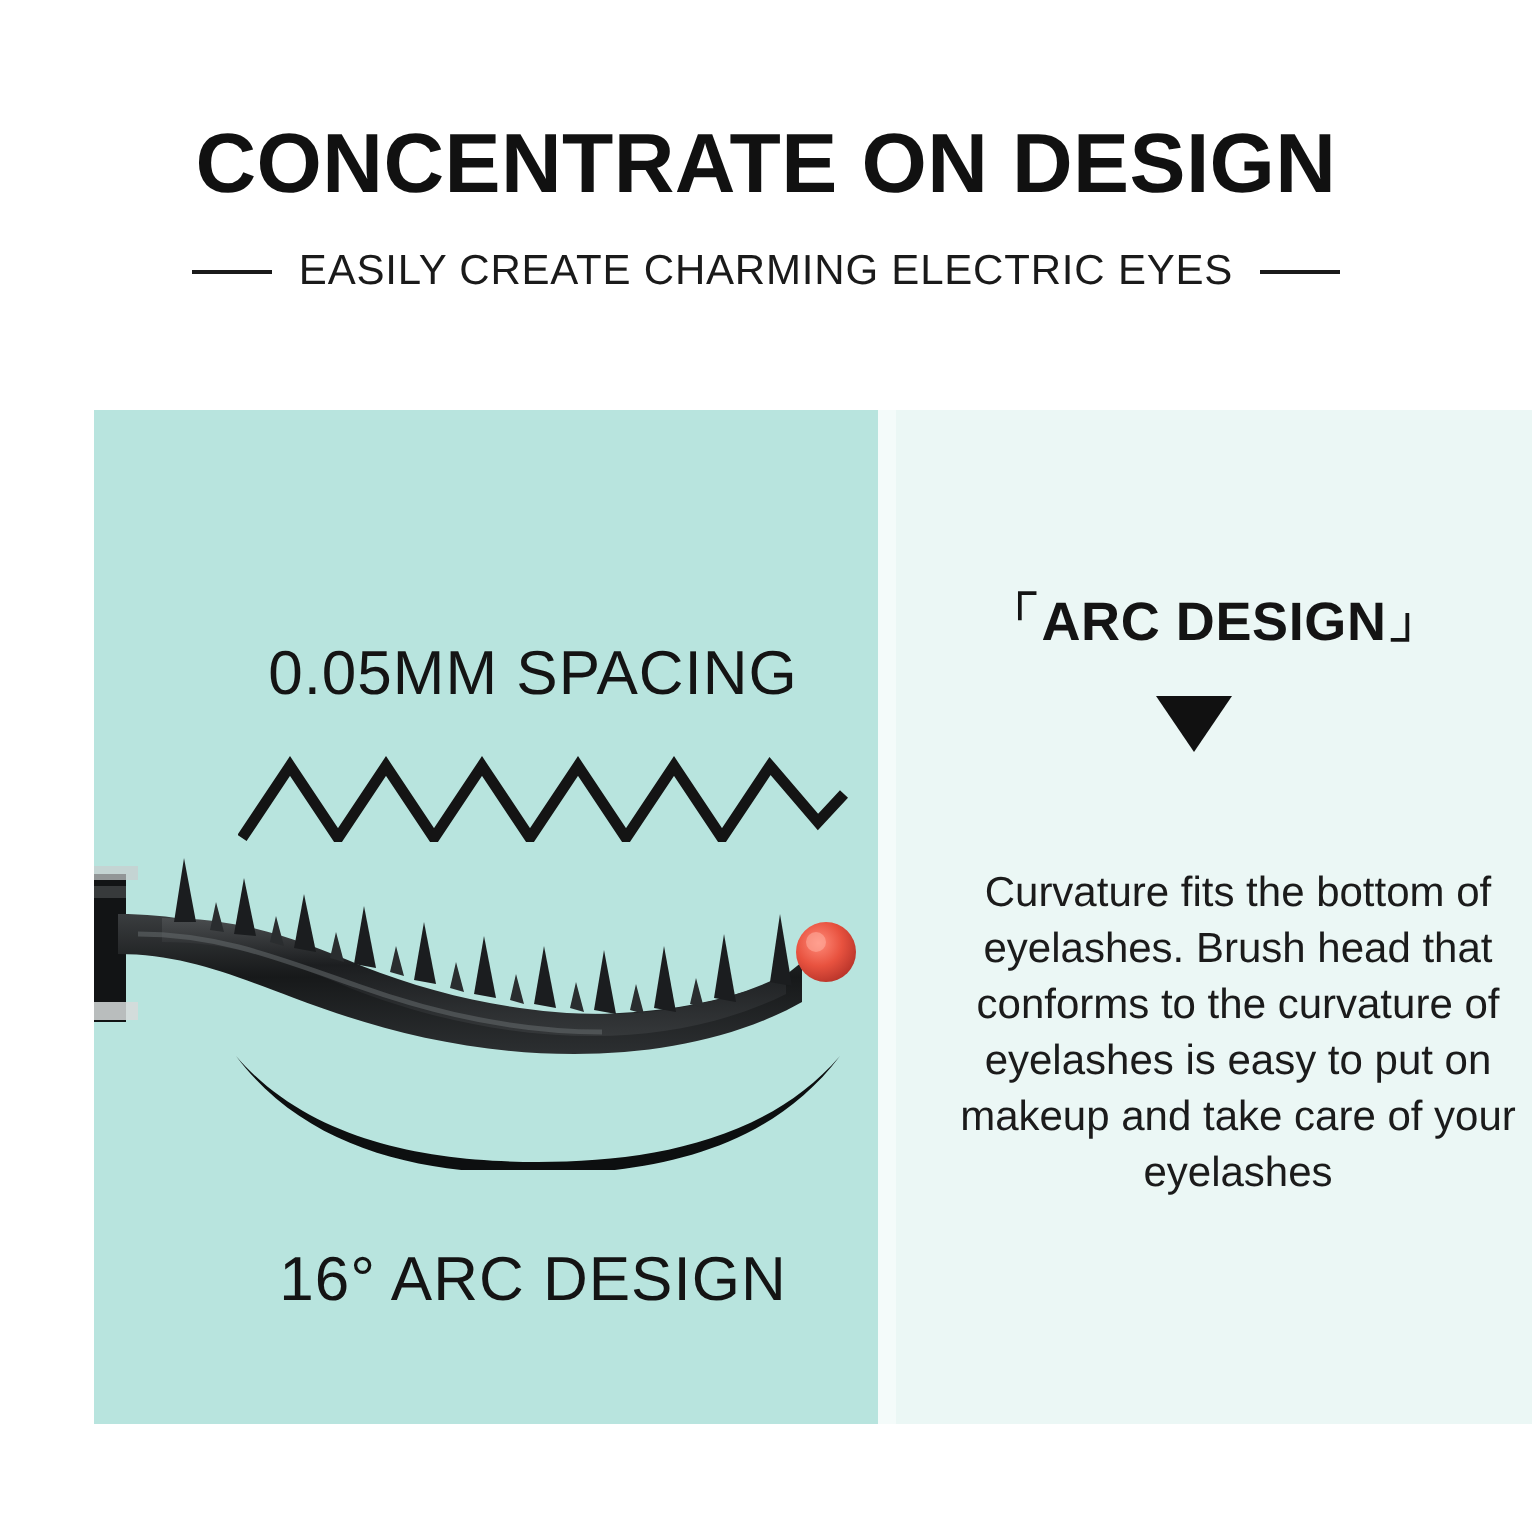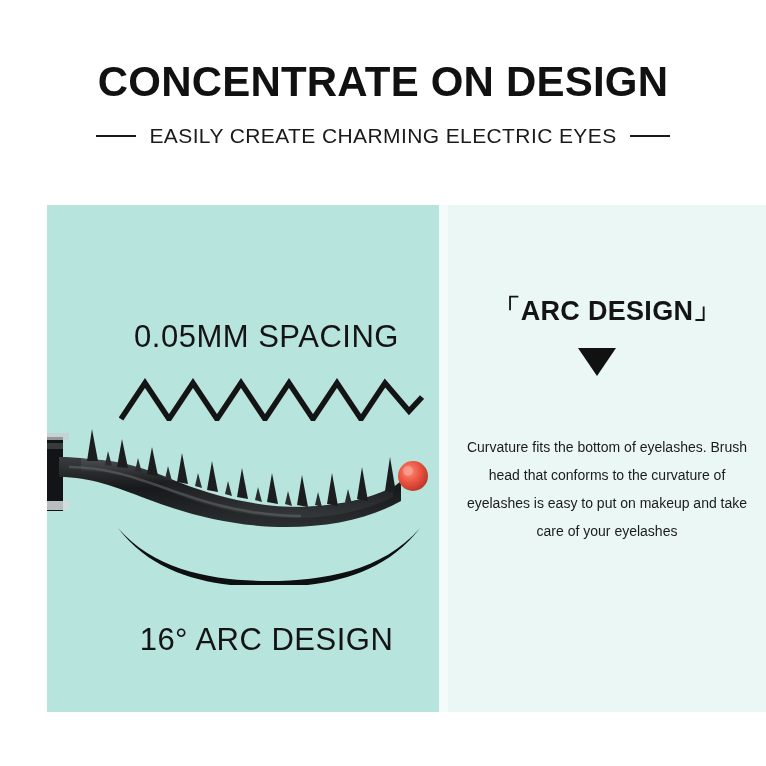--- a/index.html
+++ b/index.html
@@ -173,25 +173,25 @@
     left: 130px;
     top: 143px;
     width: 0;
     height: 0;
     border-left: 19px solid transparent;
     border-right: 19px solid transparent;
     border-top: 28px solid #111111;
   }
   .body-copy {
     position: absolute;
-    left: 12px;
+    left: 24px;
     top: 228px;
     width: 294px;
     text-align: center;
-    font-size: 14px;
+    font-size: 21px;
     line-height: 28px;
     color: #1b1b1b;
   }
 </style>
 </head>
 <body>
 
 <div class="page">
 
   <div class="header">

